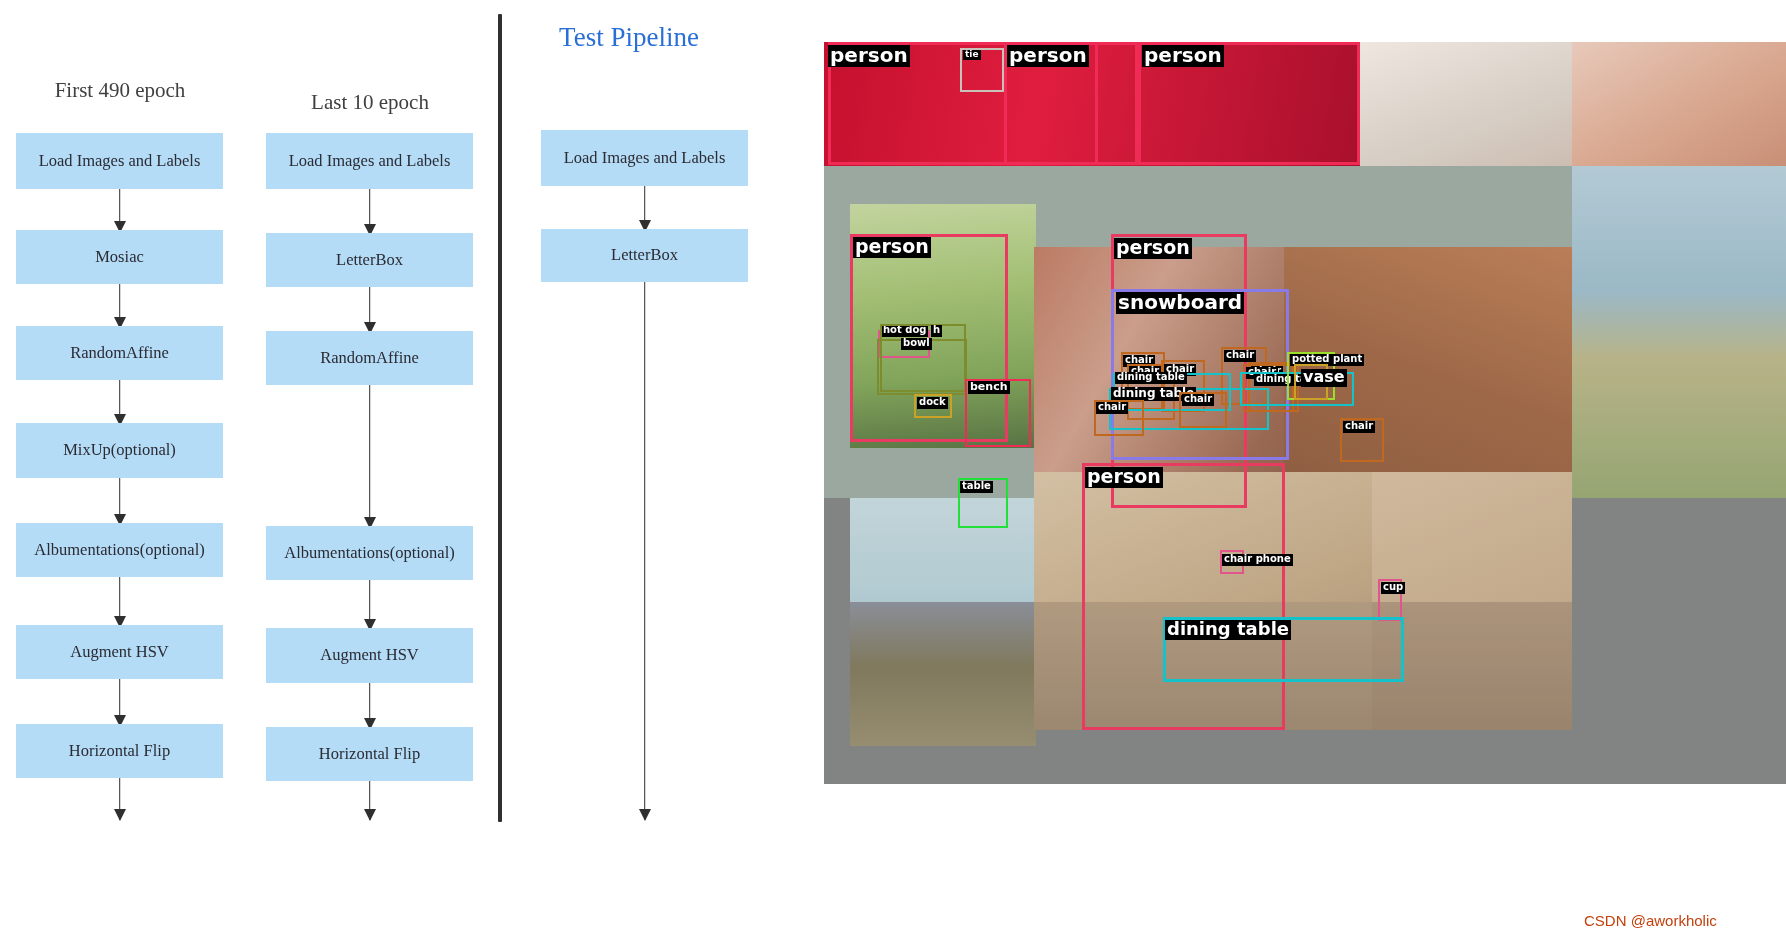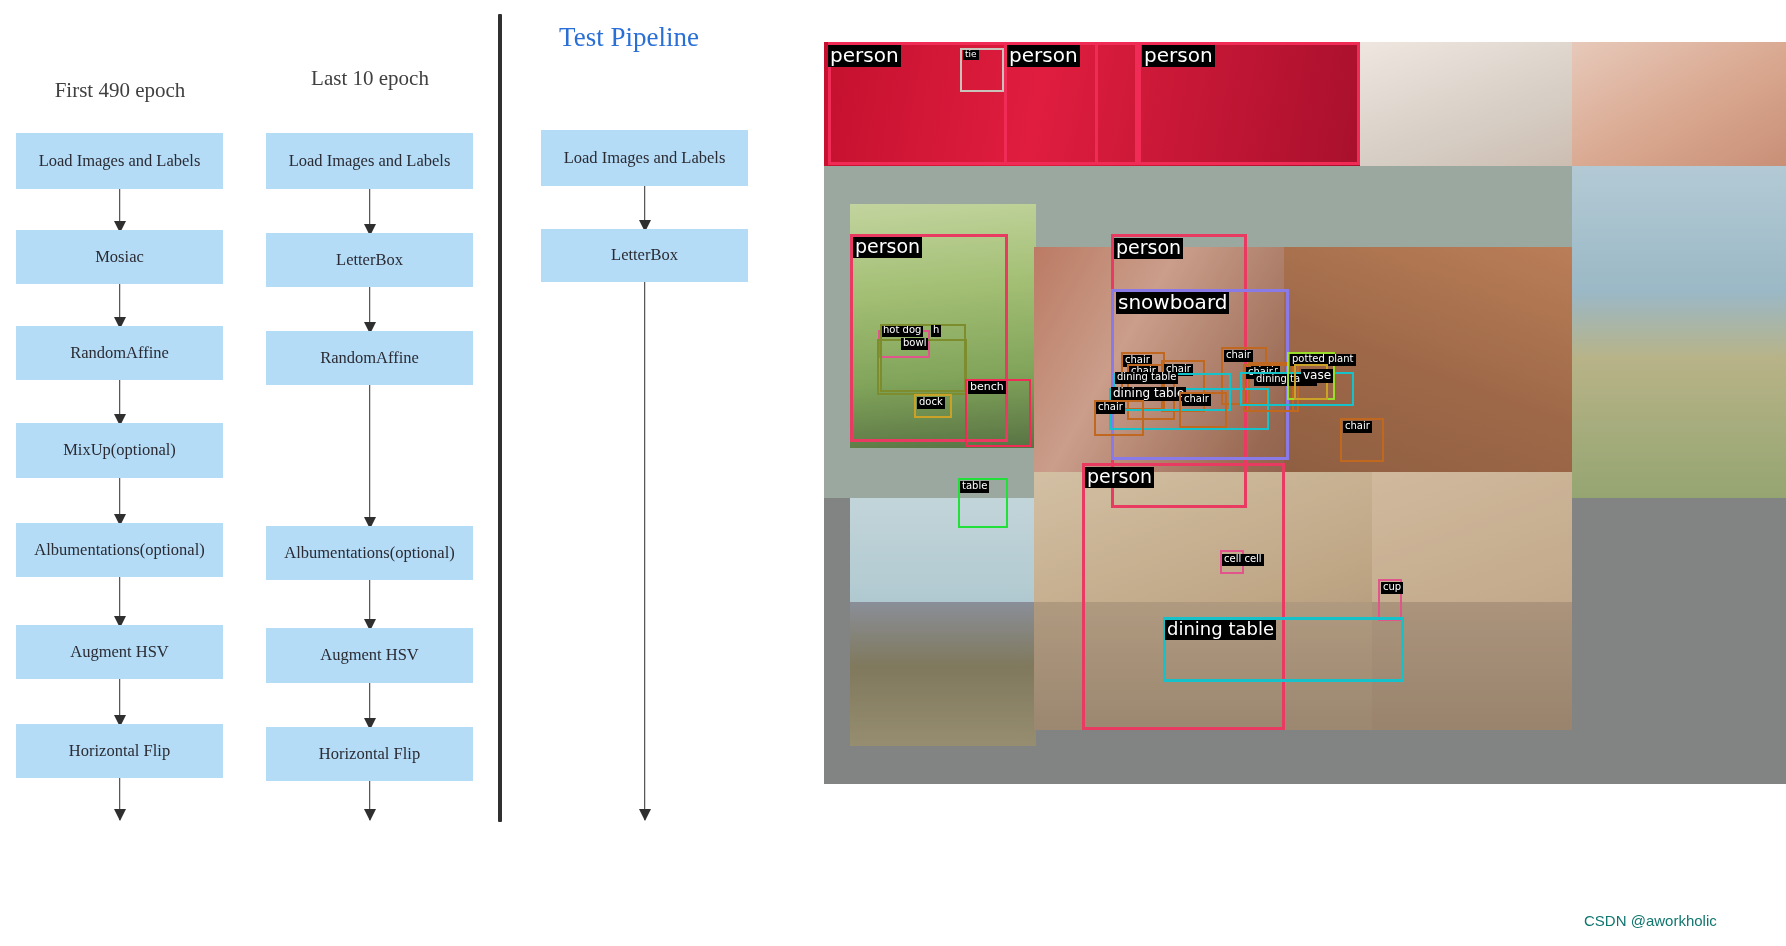--- a/index.html
+++ b/index.html
@@ -63,20 +63,21 @@
     background: #303030;
     width: 4px;
     border-radius: 1px;
   }
 
   
   #photo {
     position: absolute;
     overflow: hidden;
     background: #808080;
+    font-weight: bold;
   }
   .tile { position: absolute; overflow: hidden; }
   .bbox {
     position: absolute;
     border-style: solid;
     box-sizing: border-box;
     pointer-events: none;
   }
   .blabel {
     position: absolute;
@@ -129,21 +130,21 @@
     <div class="stage-box" style="left: 16px; top: 625px; width: 207px; height: 54px; background: rgb(180, 220, 247);">Augment HSV</div>
     <div class="arrow" style="left: 109.5px; top: 679px; width: 20px; height: 47px;">
       <div class="shaft"></div>
       <div class="head"></div>
     </div>
     <div class="stage-box" style="left: 16px; top: 724px; width: 207px; height: 54px; background: rgb(180, 220, 247);">Horizontal Flip</div>
     <div class="arrow" style="left: 109.5px; top: 778px; width: 20px; height: 42px;">
       <div class="shaft"></div>
       <div class="head"></div>
     </div>
-    <div class="sub-title" style="left: 0px; top: 66px; width: 740px;">Last 10 epoch</div>
+    <div class="sub-title" style="left: 0px; top: 90px; width: 740px;">Last 10 epoch</div>
     <div class="stage-box" style="left: 266px; top: 133px; width: 207px; height: 56px; background: rgb(180, 220, 247);">Load Images and Labels</div>
     <div class="arrow" style="left: 359.5px; top: 189px; width: 20px; height: 46px;">
       <div class="shaft"></div>
       <div class="head"></div>
     </div>
     <div class="stage-box" style="left: 266px; top: 233px; width: 207px; height: 54px; background: rgb(180, 220, 247);">LetterBox</div>
     <div class="arrow" style="left: 359.5px; top: 287px; width: 20px; height: 46px;">
       <div class="shaft"></div>
       <div class="head"></div>
     </div>
@@ -238,28 +239,28 @@
       <div class="blabel" style="left: 272px; top: 360px; font-size: 10px;">chair</div>
       <div class="bbox" style="left: 355px; top: 350px; width: 48px; height: 36px; border-width: 2px; border-color: rgb(192, 104, 32);"></div>
       <div class="blabel" style="left: 358px; top: 352px; font-size: 10px;">chair</div>
       <div class="bbox" style="left: 419px; top: 322px; width: 56px; height: 48px; border-width: 2px; border-color: rgb(192, 104, 32);"></div>
       <div class="blabel" style="left: 422px; top: 325px; font-size: 10px;">chair</div>
       <div class="bbox" style="left: 416px; top: 330px; width: 114px; height: 34px; border-width: 2px; border-color: rgb(22, 194, 201);"></div>
       <div class="blabel" style="left: 430px; top: 332px; font-size: 10px;">dining table</div>
       <div class="bbox" style="left: 463px; top: 310px; width: 48px; height: 48px; border-width: 2px; border-color: rgb(154, 222, 43);"></div>
       <div class="blabel" style="left: 466px; top: 312px; font-size: 10px;">potted plant</div>
       <div class="bbox" style="left: 470px; top: 322px; width: 34px; height: 36px; border-width: 2px; border-color: rgb(201, 162, 39);"></div>
-      <div class="blabel" style="left: 477px; top: 327px; font-size: 12px; text-align: right;">vase</div>
+      <div class="blabel" style="left: 477px; top: 327px; font-size: 16px; text-align: right;">vase</div>
       <div class="bbox" style="left: 516px; top: 376px; width: 44px; height: 44px; border-width: 2px; border-color: rgb(192, 104, 32);"></div>
       <div class="blabel" style="left: 519px; top: 379px; font-size: 10px;">chair</div>
       <div class="bbox" style="left: 134px; top: 436px; width: 50px; height: 50px; border-width: 2px; border-color: rgb(34, 224, 58);"></div>
       <div class="blabel" style="left: 136px; top: 439px; font-size: 10px;">table</div>
       <div class="bbox" style="left: 258px; top: 421px; width: 203px; height: 267px; border-width: 3px; border-color: rgb(233, 58, 97);"></div>
       <div class="blabel" style="left: 261px; top: 425px; font-size: 19px;">person</div>
       <div class="bbox" style="left: 396px; top: 508px; width: 24px; height: 24px; border-width: 2px; border-color: rgb(224, 85, 139);"></div>
-      <div class="blabel" style="left: 398px; top: 512px; font-size: 10px;">cell cell</div>
+      <div class="blabel" style="left: 398px; top: 512px; font-size: 10px;">chair phone</div>
       <div class="bbox" style="left: 554px; top: 537px; width: 24px; height: 42px; border-width: 2px; border-color: rgb(224, 85, 139);"></div>
       <div class="blabel" style="left: 557px; top: 540px; font-size: 10px;">cup</div>
       <div class="bbox" style="left: 339px; top: 575px; width: 241px; height: 65px; border-width: 3px; border-color: rgb(22, 194, 201);"></div>
       <div class="blabel" style="left: 341px; top: 578px; font-size: 18px;">dining table</div>
     </div>
-    <div class="watermark" style="left: 1584px; top: 912px; color: #0f766e;">CSDN @aworkholic</div>
+    <div class="watermark" style="left: 1584px; top: 912px; color: #c2410c;">CSDN @aworkholic</div>
   </div>
 
 </body></html>

